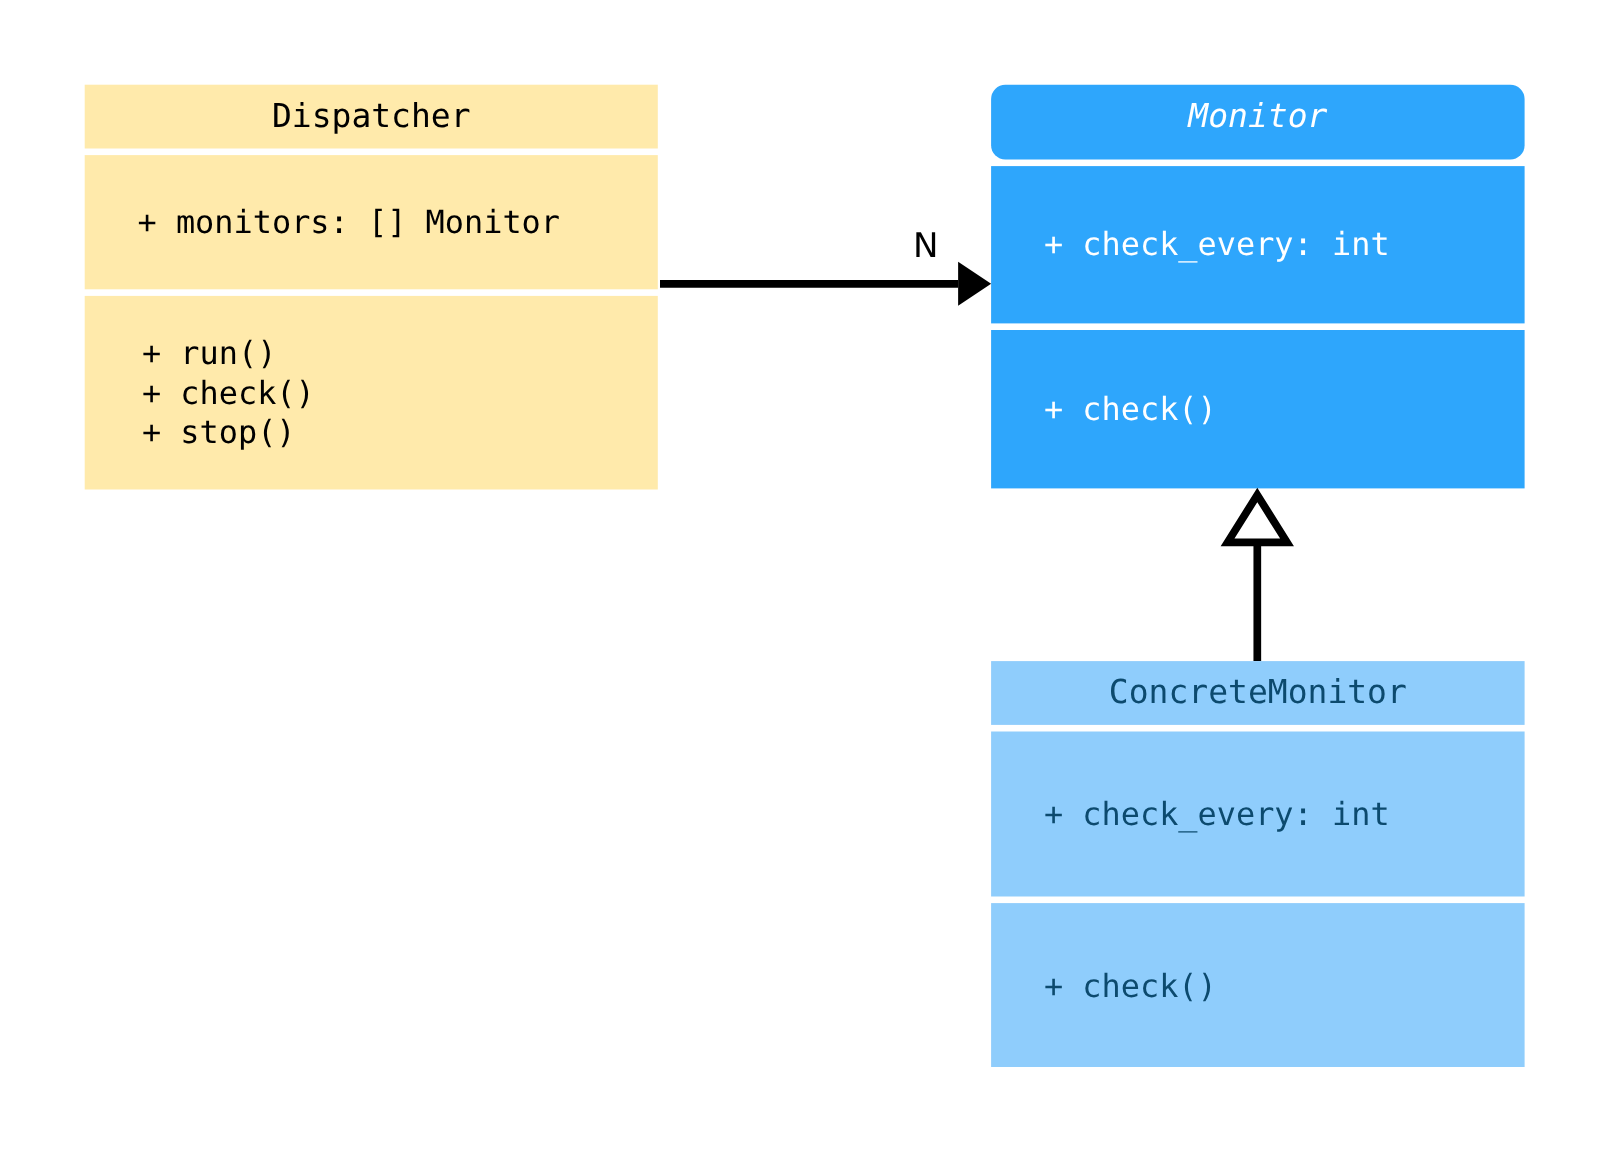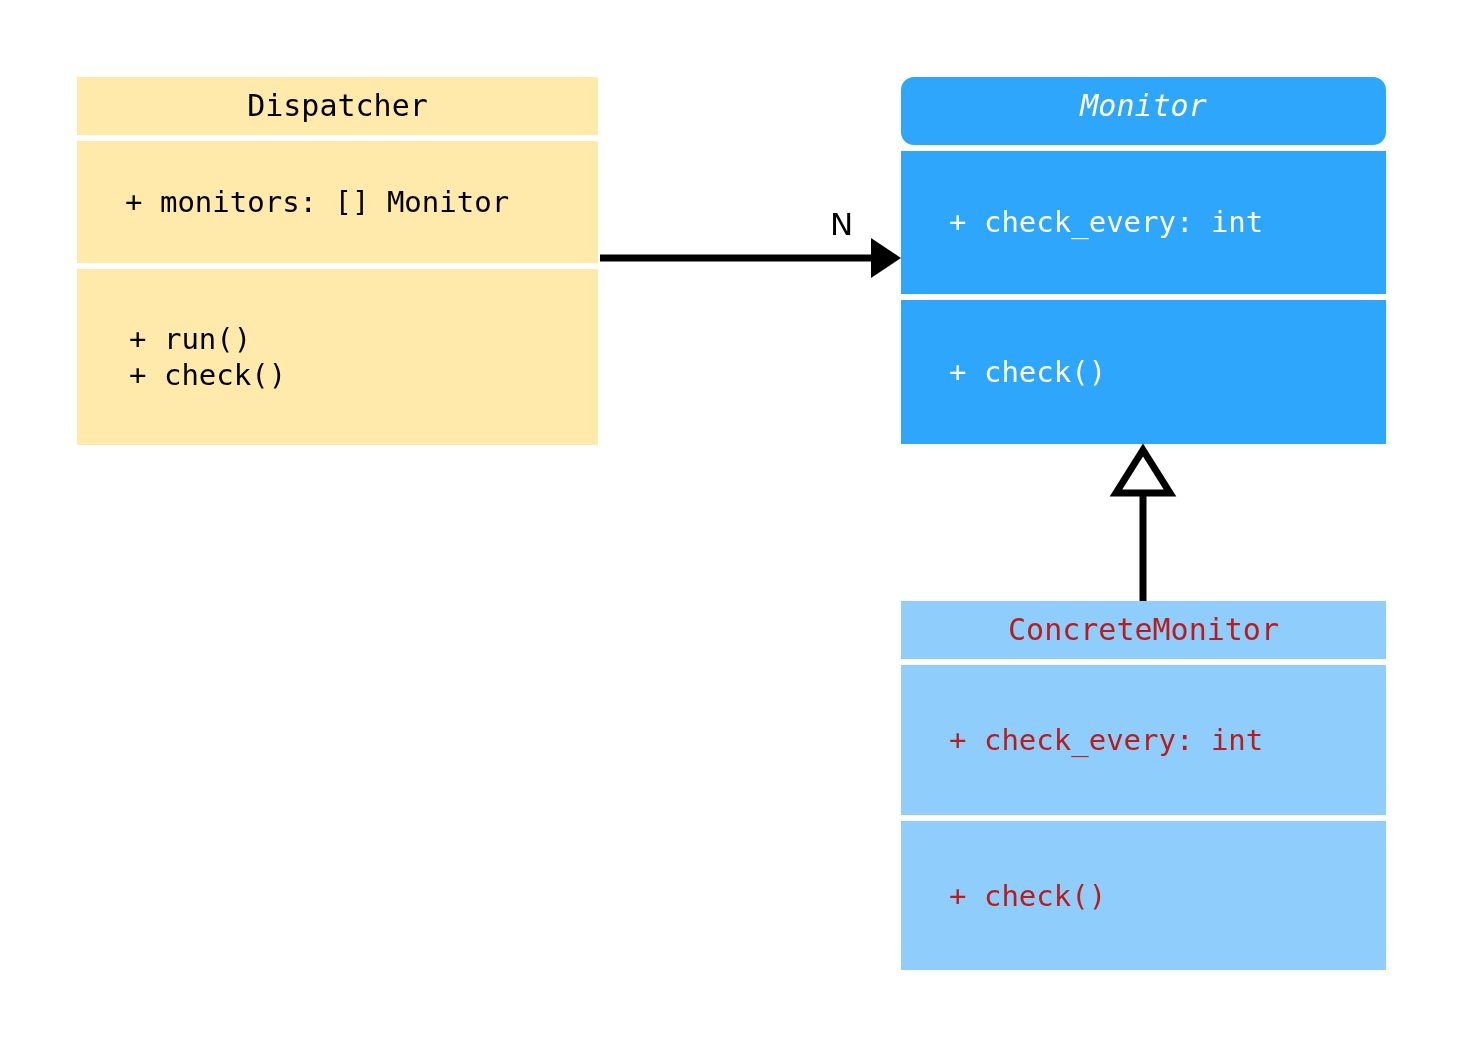--- a/index.html
+++ b/index.html
@@ -93,21 +93,21 @@
 
   
   .box-concrete {
     left: 901px;
     top: 601px;
     width: 485px;
     height: 369px;
   }
   .box-concrete .uml-compartment {
     background: #8fcdfc;
-    color: #b91c1c;
+    color: #0c4a6e;
   }
   .box-concrete .c-title   { height: 58px; }
   .box-concrete .c-attrs   { height: 150px; margin-top: 6px; }
   .box-concrete .c-methods { height: 149px; margin-top: 6px; }
 
   
   .connector-svg {
     position: absolute;
     left: 0;
     top: 0;
@@ -133,20 +133,21 @@
 <div id="diagram-canvas">
 
   <div class="uml-class box-dispatcher">
     <div class="uml-compartment uml-title c-title">Dispatcher</div>
     <div class="uml-compartment uml-members c-attrs">
       <div class="uml-member-line">+ monitors: [] Monitor</div>
     </div>
     <div class="uml-compartment uml-members c-methods">
       <div class="uml-member-line">+ run()</div>
       <div class="uml-member-line">+ check()</div>
+      <div class="uml-member-line">+ stop()</div>
     </div>
   </div>
 
   <div class="uml-class box-monitor">
     <div class="uml-compartment uml-title c-title abstract">Monitor</div>
     <div class="uml-compartment uml-members c-attrs">
       <div class="uml-member-line">+ check_every: int</div>
     </div>
     <div class="uml-compartment uml-members c-methods">
       <div class="uml-member-line">+ check()</div>

